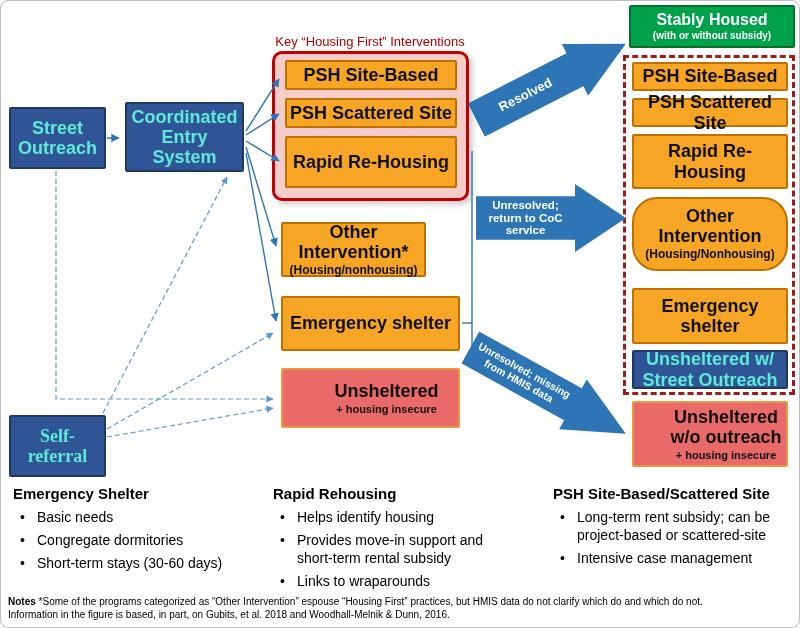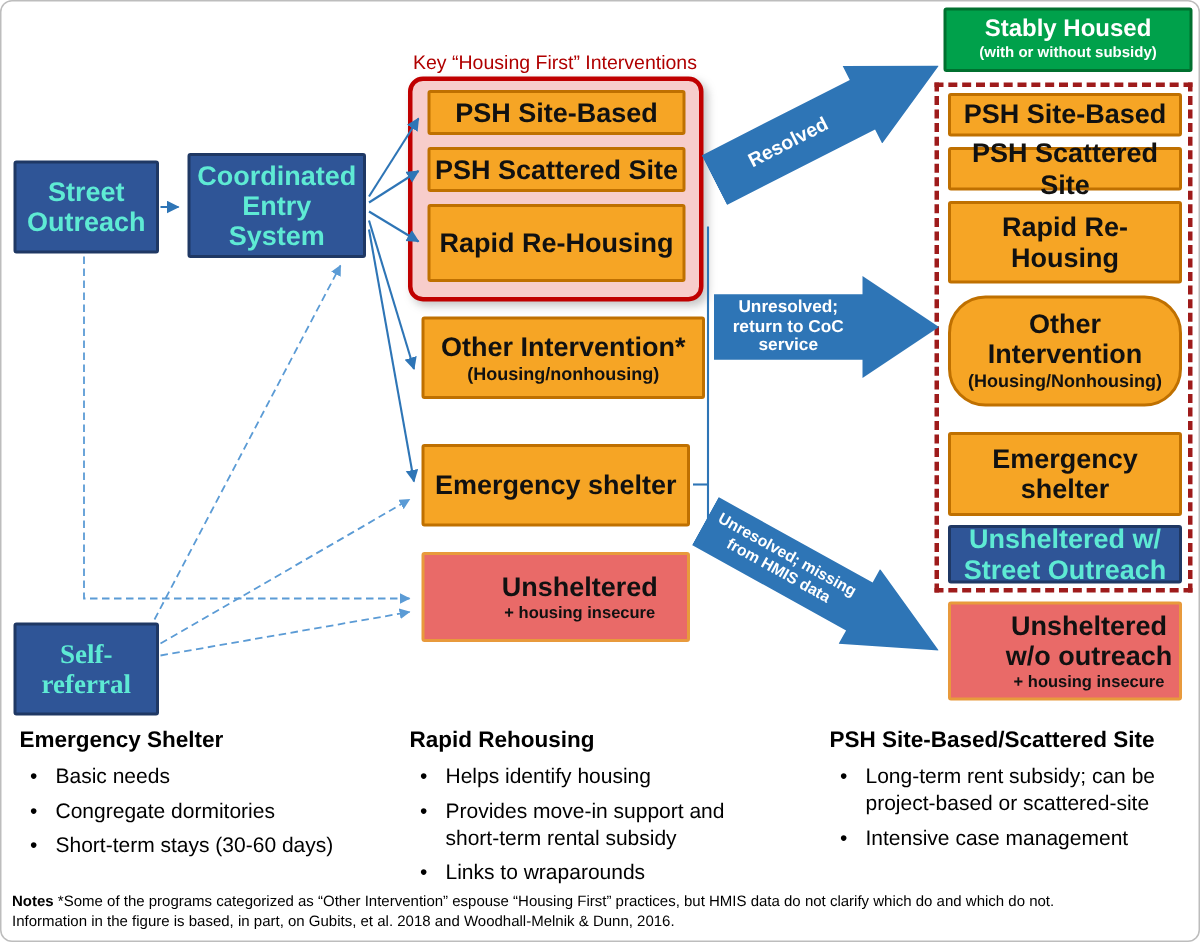--- a/index.html
+++ b/index.html
@@ -102,21 +102,21 @@
 
   <div class="box orange fs15" style="left:284px;top:59px;width:172px;height:30px;">
     <span>PSH Site-Based</span>
   </div>
   <div class="box orange fs15" style="left:284px;top:97px;width:172px;height:30px;">
     <span>PSH Scattered Site</span>
   </div>
   <div class="box orange fs15" style="left:284px;top:135px;width:172px;height:52px;">
     <span>Rapid Re-Housing</span>
   </div>
-  <div class="box orange" style="left:280px;top:210px;width:189px;height:55px;">
+  <div class="box orange" style="left:280px;top:221px;width:145px;height:55px;">
     <span class="fs15">Other Intervention*</span>
     <span class="sub" style="font-size:12px;">(Housing/nonhousing)</span>
   </div>
   <div class="box orange fs15" style="left:280px;top:295px;width:179px;height:55px;">
     <span>Emergency shelter</span>
   </div>
   <div class="box salmon" style="left:280px;top:367px;width:179px;height:60px;">
     <span class="fs15">Unsheltered</span>
     <span class="sub">+ housing insecure</span>
   </div>

